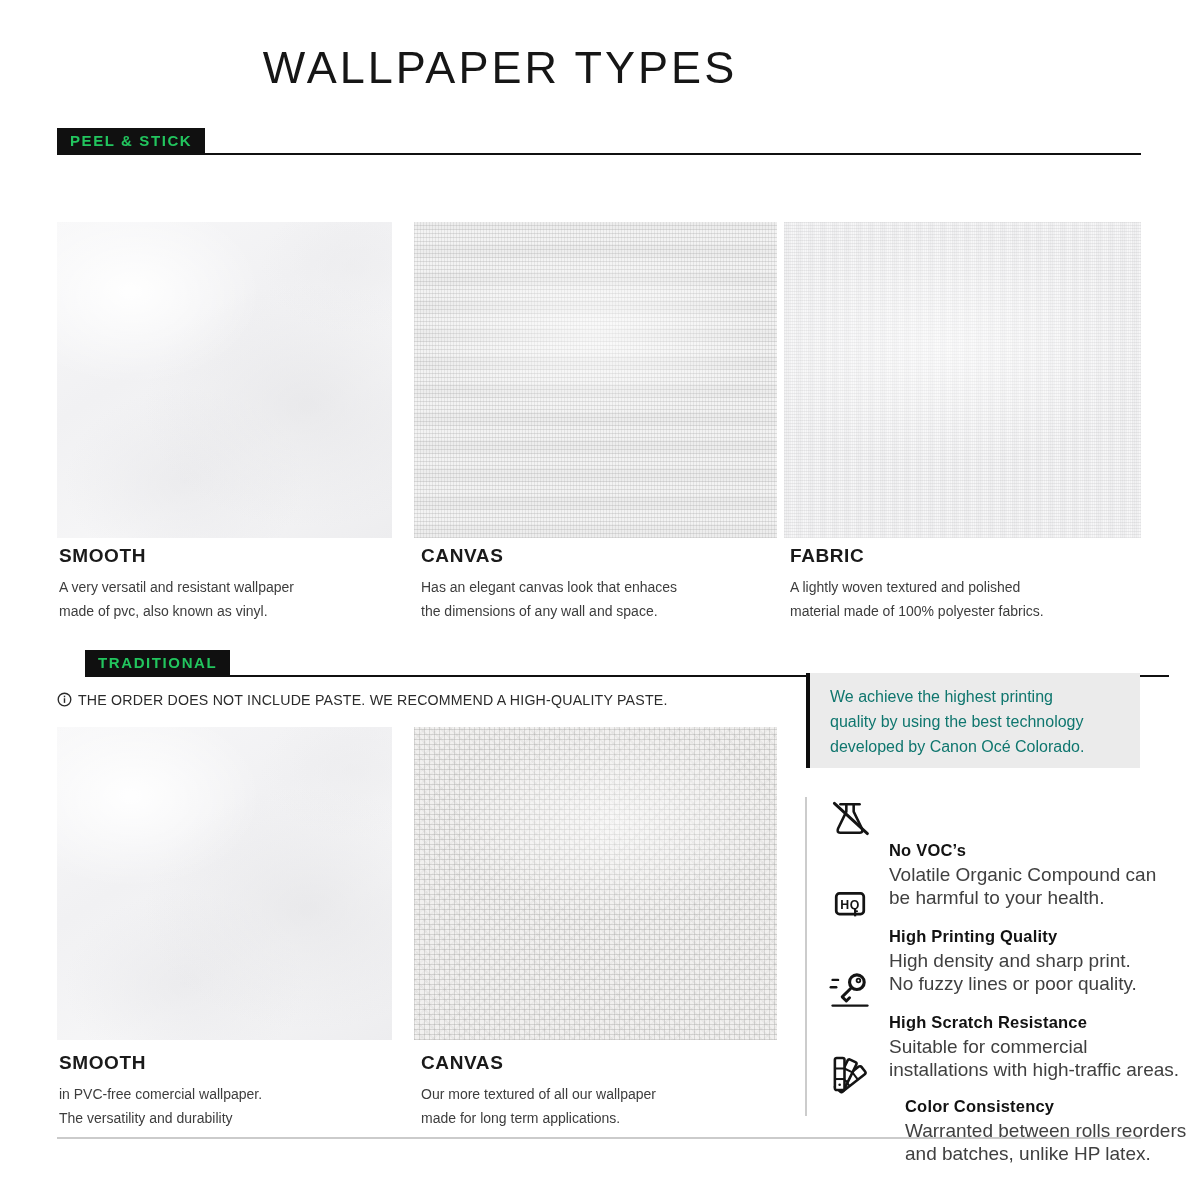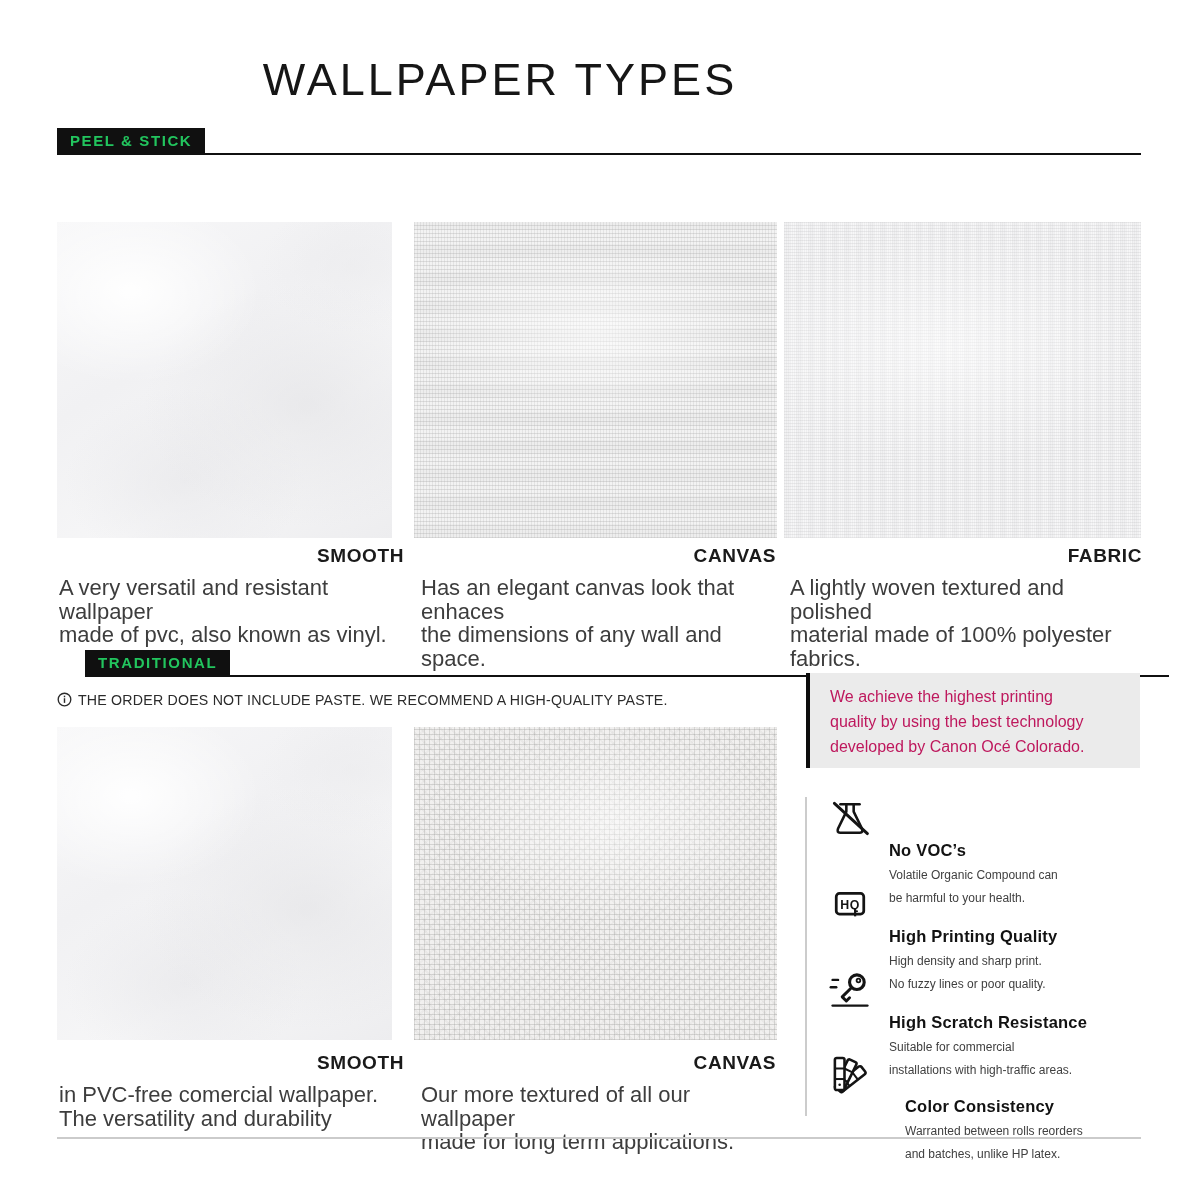--- a/index.html
+++ b/index.html
@@ -2,21 +2,21 @@
 <html><head>
 <meta charset="utf-8">
 <style>
   * { margin:0; padding:0; box-sizing:border-box; }
   html,body { background:#ffffff; }
   body { width:1200px; height:1200px; font-family:"Liberation Sans", sans-serif; color:#141414; }
   .page { position:relative; width:1200px; height:1200px; overflow:hidden; background:#fff; }
 
   
   .main-title {
-    position:absolute; top:54px; left:0; width:1000px;
+    position:absolute; top:42px; left:0; width:1000px;
     text-align:center; font-size:45px; font-weight:400;
     letter-spacing:3px; color:#161616;
   }
 
   
   .section-head {
     position:absolute; left:57px; width:1084px;
     border-bottom:2px solid #101010; line-height:0;
   }
   .section-head .tag {
@@ -77,41 +77,41 @@
       repeating-linear-gradient(-45deg, rgba(130,130,128,0.05) 0 2px, rgba(255,255,255,0) 2px 9px);
   }
 
   
   .caption { position:absolute; }
   .cap-row1 { top:545px; }
   .cap-row2 { top:1052px; }
   .cap-col1 { left:59px;  width:345px; }
   .cap-col2 { left:421px; width:355px; }
   .cap-col3 { left:790px; width:352px; }
-  .caption .cap-title { font-size:19px; font-weight:700; letter-spacing:0.6px; color:#1a1a1a;text-align:right; }
-  .caption .cap-body { margin-top:9px; font-size:22px; line-height:23.5px; color:#3d3d3d; }
+  .caption .cap-title { font-size:19px; font-weight:700; letter-spacing:0.6px; color:#1a1a1a; }
+  .caption .cap-body { margin-top:9px; font-size:14px; line-height:23.5px; color:#3d3d3d; }
 
   
   .quote-box {
     position:absolute; left:806px; top:673px; width:334px; height:95px;
     background:#ebebeb; border-left:4px solid #0d0d0d;
-    padding:11px 8px 0 20px; font-size:16px; line-height:25px; color:#be185d;
+    padding:11px 8px 0 20px; font-size:16px; line-height:25px; color:#0f766e;
   }
 
   
   .feature-rail {
     position:absolute; left:805px; top:797px; height:319px;
     border-left:2px solid #cccccc;
   }
   .feature { position:absolute; left:828px; width:330px; display:flex; }
   .feat-1 { top:794px; } .feat-2 { top:880px; } .feat-3 { top:966px; } .feat-4 { top:1050px;gap:16px; }
   .feature .f-icon { width:44px; height:44px; flex:0 0 auto; margin-top:2px; color:#141414; }
   .feature .f-text { margin-left:17px;margin-top:47px; }
   .feature .f-title { font-size:16.5px; font-weight:700; color:#121212; letter-spacing:0.2px; }
-  .feature .f-desc { margin-top:4px; font-size:12px; line-height:22.5px; color:#404040; white-space:nowrap; }
+  .feature .f-desc { margin-top:4px; font-size:19px; line-height:22.5px; color:#404040; white-space:nowrap; }
 
   
   .bottom-rule {
     position:absolute; left:57px; top:1137px; width:1084px;
     border-top:2px solid #cbcbcb;
   }
 </style>
 </head>
 <body>
 

